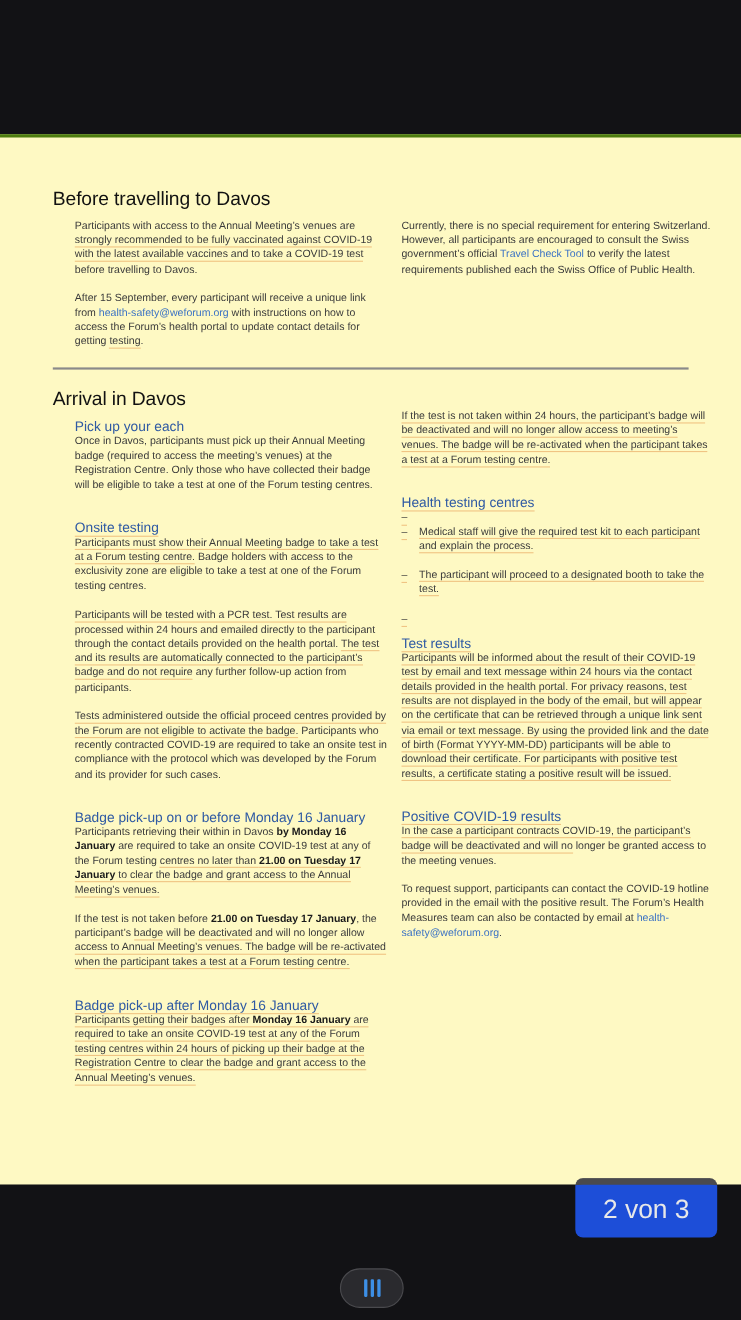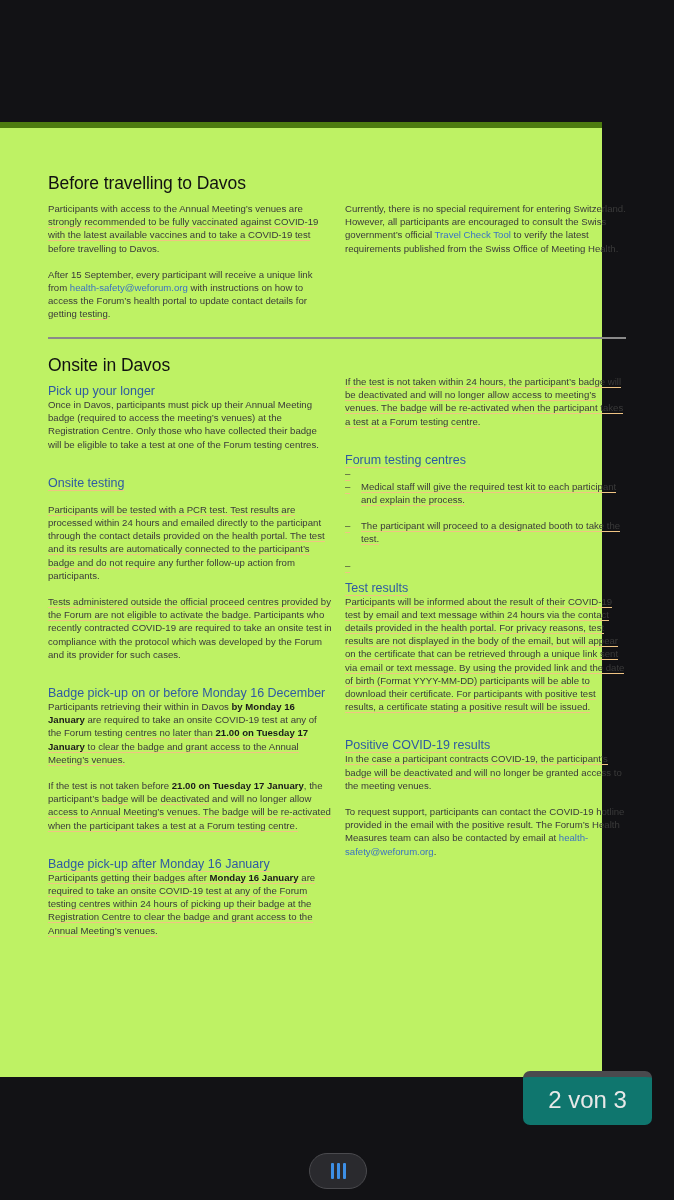--- a/index.html
+++ b/index.html
@@ -1,43 +1,43 @@
 <!DOCTYPE html>
 <html><head>
 <meta charset="utf-8">
 <style>
   * { box-sizing: border-box; margin: 0; padding: 0; }
   html, body { width: 674px; height: 1200px; background: #121215; overflow: hidden; }
   body { position: relative; font-family: "Liberation Sans", sans-serif; }
 
   .topbar { position: absolute; left: 0; top: 0; width: 674px; height: 122px; background: #121215; }
   .page {
-    position: absolute; left: 0; top: 122px; width: 602px; height: 955px;
-    background: #bef264; border-top: 6px solid #4d7c0f;
+    position: absolute; left: 0; top: 122px; width: 674px; height: 955px;
+    background: #fef9c3; border-top: 3px solid #4d7c0f;
   }
   .bottombar { position: absolute; left: 0; top: 1077px; width: 674px; height: 123px; background: #121215; }
 
   .h1 { position: absolute; font-size: 17.5px; color: #111; font-weight: normal; letter-spacing: -0.1px; }
   .h2 { font-size: 12.5px; color: #2f5aa3; font-weight: normal; line-height: 14px; margin-bottom: 0px; }
   .p { font-size: 9.6px; line-height: 13.2px; color: #3a3a3a; }
   .p b { color: #1a1a1a; font-weight: bold; }
   .hl { border-bottom: 1.5px solid #f0c483; }
   .link { color: #3b72c4; }
 
-  .col { position: absolute; width: 284px; }
+  .col { position: absolute; width: 284px; margin-left: 20px; }
   .gap { height: 13px; }
 
   .divider { position: absolute; left: 48px; top: 330px; width: 578px; height: 1.5px; background: #8a8a8a; }
 
   .dash-item { position: relative; padding-left: 16px; }
   .dash-item .dash { position: absolute; left: 0; top: 0; }
 
   .page-indicator {
     position: absolute; left: 523px; top: 1071px; width: 129px; height: 54px;
-    background: #0f766e; border-radius: 7px; border-top: 6px solid #4a4a4e;
+    background: #1d4ed8; border-radius: 7px; border-top: 6px solid #4a4a4e;
     color: #e8e8e8; font-size: 24px; text-align: center; line-height: 46px;
   }
   .pill {
     position: absolute; left: 309px; top: 1153px; width: 58px; height: 36px;
     border-radius: 18px; background: #2a2a2e; border: 1px solid #4a4a4e;
     display: flex; align-items: center; justify-content: center; gap: 3px;
   }
   .pill span { display: block; width: 3px; height: 16px; background: #3d8fe6; border-radius: 1px; }
 </style>
 </head>
@@ -49,54 +49,55 @@
 
   <div class="h1" style="left:48px; top:45px;">Before travelling to Davos</div>
 
   <div class="col" style="left:48px; top:74px;">
     <p class="p"><span>Participants with access to the Annual Meeting’s venues are </span><span class="hl">strongly recommended to be fully vaccinated against COVID-19 with the latest available vaccines and to take a COVID-19 test</span><span> before travelling to Davos.</span></p>
     <div class="gap"></div>
     <p class="p"><span>After 15 September, every participant will receive a unique link from </span><a class="link">health-safety@weforum.org</a><span> with instructions on how to access the Forum’s health portal to update contact details for getting </span><span class="hl">testing</span><span>.</span></p>
   </div>
 
   <div class="col" style="left:345px; top:74px;">
-    <p class="p"><span>Currently, there is no special requirement for entering Switzerland. However, all participants are encouraged to consult the Swiss government’s official </span><a class="link">Travel Check Tool</a><span> to verify the latest requirements published from the Swiss Office of Meeting Health.</span></p>
+    <p class="p"><span>Currently, there is no special requirement for entering Switzerland. However, all participants are encouraged to consult the Swiss government’s official </span><a class="link">Travel Check Tool</a><span> to verify the latest requirements published each the Swiss Office of Public Health.</span></p>
   </div>
 
   <div class="divider" style="top:209px;"></div>
 
-  <div class="h1" style="left:48px; top:227px;">Onsite in Davos</div>
+  <div class="h1" style="left:48px; top:227px;">Arrival in Davos</div>
 
   <div class="col" style="left:48px; top:256px;">
-    <div class="h2">Pick up your longer</div>
+    <div class="h2">Pick up your each</div>
     <p class="p">Once in Davos, participants must pick up their Annual Meeting badge (required to access the meeting’s venues) at the Registration Centre. Only those who have collected their badge will be eligible to take a test at one of the Forum testing centres.</p>
 
     <div style="height:25px;"></div>
     <div class="h2"><span class="hl">Onsite testing</span></div>
+    <p class="p"><span class="hl">Participants must show their Annual Meeting badge to take a test at a Forum testing centre.</span><span> Badge holders with access to the exclusivity zone are eligible to take a test at one of the Forum testing centres.</span></p>
     <div class="gap"></div>
     <p class="p"><span class="hl">Participants will be tested with a PCR test. Test results are</span><span> processed within 24 hours and emailed directly to the participant through the contact details provided on the health portal. </span><span class="hl">The test and its results are automatically connected to the participant’s badge and do not require</span><span> any further follow-up action from participants.</span></p>
     <div class="gap"></div>
     <p class="p"><span class="hl">Tests administered outside the official proceed centres provided by the Forum are not eligible to activate the badge.</span><span> Participants who recently contracted COVID-19 are required to take an onsite test in compliance with the protocol which was developed by the Forum and its provider for such cases.</span></p>
 
     <div style="height:25px;"></div>
-    <div class="h2">Badge pick-up on or before  Monday 16 December</div>
+    <div class="h2">Badge pick-up on or before  Monday 16 January</div>
     <p class="p"><span>Participants retrieving their within in Davos </span><b>by Monday 16 January</b><span> are required to take an onsite COVID-19 test at any of the Forum testing </span><span class="hl">centres no later than </span><b class="hl">21.00 on Tuesday 17 January</b><span class="hl"> to clear the badge and grant access to the Annual Meeting’s venues.</span></p>
     <div class="gap"></div>
     <p class="p"><span>If the test is not taken before </span><b>21.00 on Tuesday 17 January</b><span>, the participant’s </span><span class="hl">badge</span><span> will be </span><span class="hl">deactivated</span><span> and will no longer allow </span><span class="hl">access to Annual Meeting’s venues. The badge will be re-activated when the participant takes a test at a Forum testing centre.</span></p>
 
     <div style="height:25px;"></div>
     <div class="h2"><span class="hl">Badge pick-up after Monday 16 January</span></div>
     <p class="p hl-block"><span class="hl">Participants getting their badges after </span><b class="hl">Monday 16 January</b><span class="hl"> are required to take an onsite COVID-19 test at any of the Forum testing centres within 24 hours of picking up their badge at the Registration Centre to clear the badge and grant access to the Annual Meeting’s venues.</span></p>
   </div>
 
   <div class="col" style="left:345px; top:247px;">
     <p class="p"><span class="hl">If the test is not taken within 24 hours, the participant’s badge will be deactivated and will no longer allow access to meeting’s venues. The badge will be re-activated when the participant takes a test at a Forum testing centre.</span></p>
 
     <div style="height:25px;"></div>
-    <div class="h2"><span class="hl">Forum testing centres</span></div>
+    <div class="h2"><span class="hl">Health testing centres</span></div>
     <div class="p dash-item"><span class="dash hl">–</span></div>
     <div class="gap"></div>
     <div class="p dash-item"><span class="dash hl">–</span><span class="hl">Medical staff will give the required test kit to each participant and explain the process.</span></div>
     <div class="gap"></div>
     <div class="p dash-item"><span class="dash hl">–</span><span class="hl">The participant will proceed to a designated booth to take the test.</span></div>
     <div class="gap"></div>
     <div class="p dash-item"><span class="dash hl">–</span></div>
 
     <div style="height:22px;"></div>
     <div class="h2"><span class="hl">Test results</span></div>

